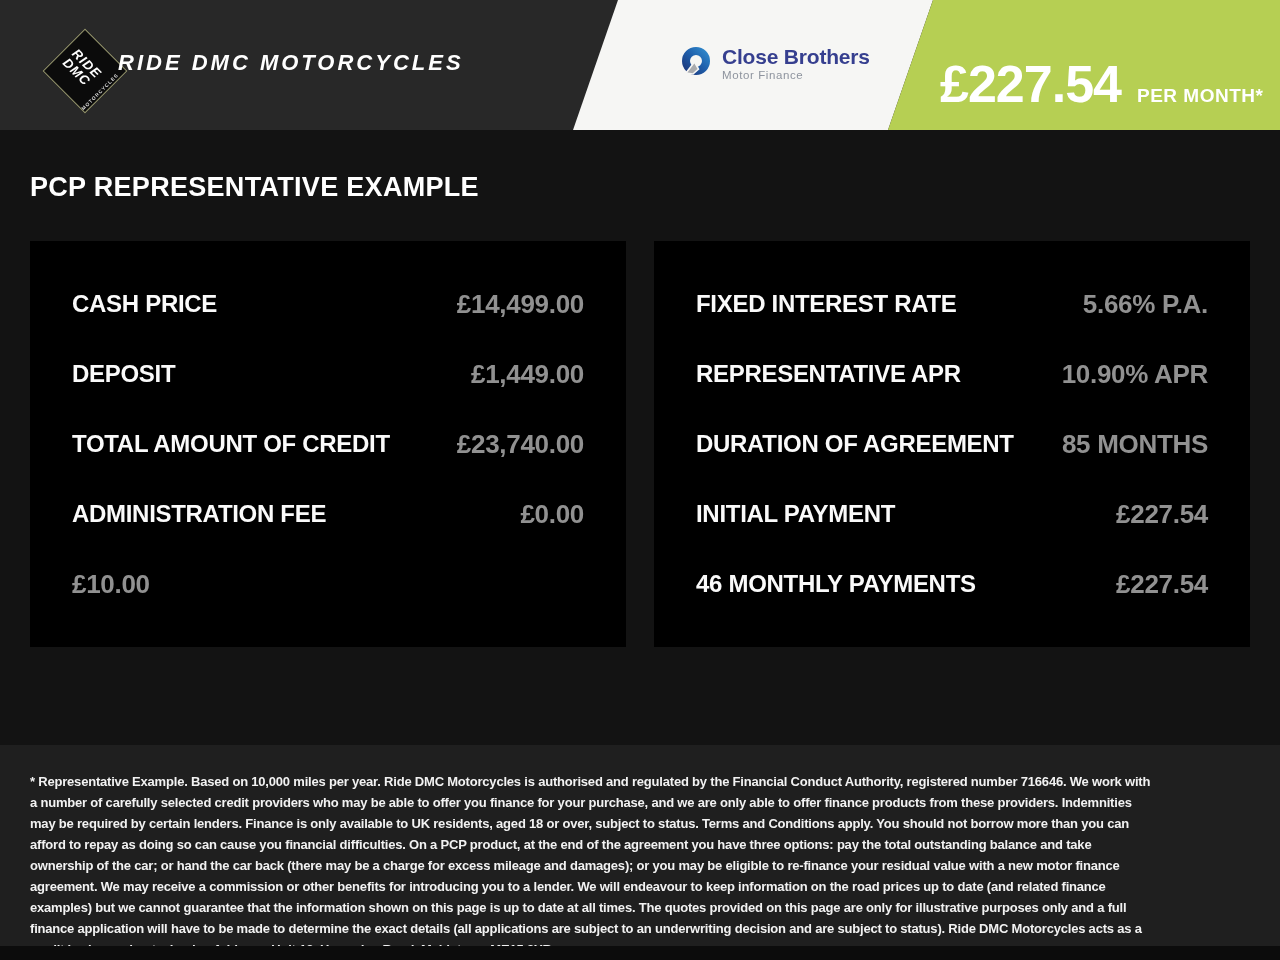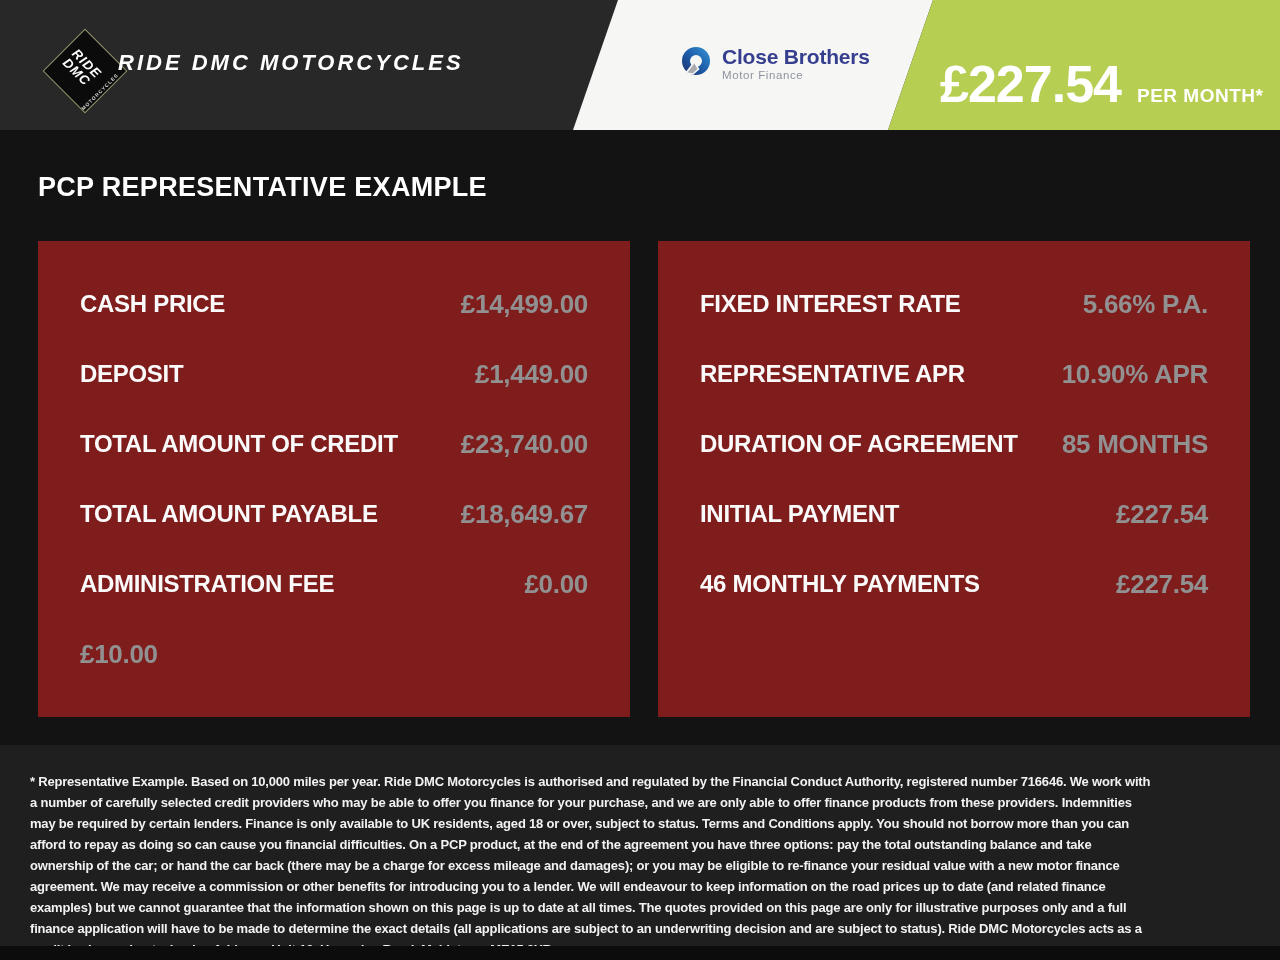--- a/index.html
+++ b/index.html
@@ -29,25 +29,25 @@
   .cb-text { display:flex; flex-direction:column; }
   .cb-name { color:#363f8f; font-size:21px; font-weight:700; letter-spacing:-0.2px; line-height:22px; }
   .cb-sub { color:#8e949e; font-size:11.5px; font-weight:400; letter-spacing:0.6px; margin-top:1px; }
 
   .price-wrap { position:absolute; left:940px; top:0; height:130px;
     display:flex; align-items:baseline; padding-top:84px; }
   .price { color:#fff; font-size:52px; font-weight:700; letter-spacing:-1px; line-height:0; }
   .per-month { color:#fff; font-size:19px; font-weight:700; letter-spacing:0.5px; margin-left:16px; line-height:0; }
 
   
-  .main { height:615px; background:#131313;padding-left:8px; }
+  .main { height:615px; background:#131313; }
   .page-title { color:#fff; font-size:27px; font-weight:700; letter-spacing:0.3px;
     padding:42px 0 0 30px; }
   .panels { display:flex; gap:28px; margin:38px 30px 0 30px; }
-  .panel { flex:1; background:#7f1d1d; padding:28px 42px; }
+  .panel { flex:1; background:#000000; padding:28px 42px; }
   .row { height:70px; display:flex; justify-content:space-between; align-items:center; }
   .lbl { color:#fafafa; font-size:24px; font-weight:700; letter-spacing:-0.3px; white-space:nowrap; }
   .val { color:#919191; font-size:26px; font-weight:700; letter-spacing:-0.3px; white-space:nowrap; }
 
   
   .footer { position:relative; height:215px; background:#1f1f1f; padding:26px 30px 0 30px; }
   .disclaimer { color:#f2f2f2; font-size:13px; font-weight:700; line-height:21px;
     letter-spacing:-0.2px; max-width:1122px; }
   .bottom-bar { position:absolute; left:0; right:0; bottom:0; height:14px; background:#0c0c0c; }
 </style>
@@ -105,24 +105,20 @@
       </div>
       <div class="row">
         <span class="lbl">DEPOSIT</span>
         <span class="val">£1,449.00</span>
       </div>
       <div class="row">
         <span class="lbl">TOTAL AMOUNT OF CREDIT</span>
         <span class="val">£23,740.00</span>
       </div>
       <div class="row">
-        <span class="lbl">TOTAL AMOUNT PAYABLE</span>
-        <span class="val">£18,649.67</span>
-      </div>
-      <div class="row">
         <span class="lbl">ADMINISTRATION FEE</span>
         <span class="val">£0.00</span>
       </div>
       <div class="row">
         <span class="val">£10.00</span>
       </div>
     </section>
 
     <section class="panel">
       <div class="row">

